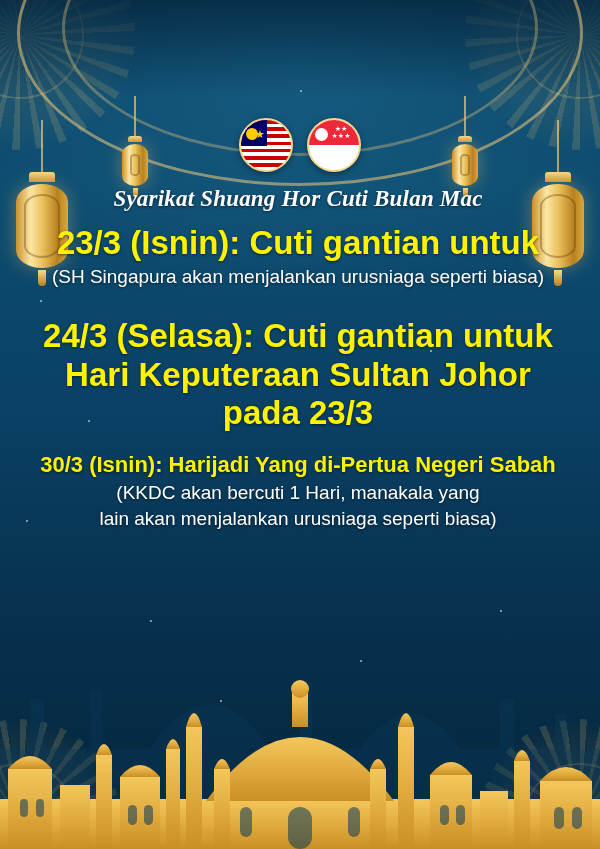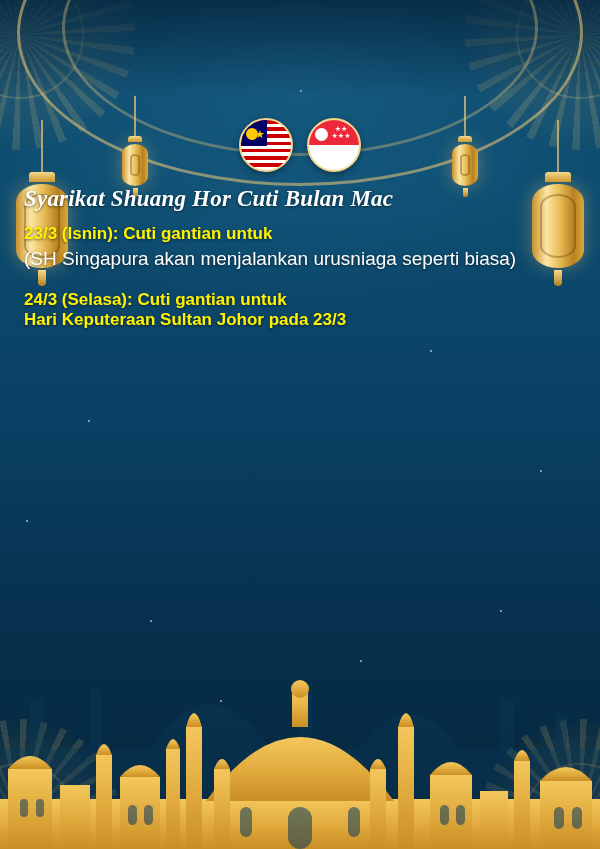--- a/index.html
+++ b/index.html
@@ -180,49 +180,50 @@
     line-height: 7px;
     width: 22px;
     text-align: center;
   }
 
   
   .content {
     position: absolute;
     top: 186px;
     left: 0; right: 4px;
+    text-align: center;
     z-index: 5;
     padding: 0 24px;
   }
   .headline {
     font-family: "Liberation Serif", serif;
     font-style: italic;
     font-weight: bold;
     font-size: 23px;
     color: #ffffff;
     letter-spacing: 0.2px;
     text-shadow: 0 1px 3px rgba(0,0,0,0.6);
     margin-bottom: 12px;
   }
   .block { margin-bottom: 16px; }
   .line-main {
-    font-size: 17px;
+    font-size: 33px;
     font-weight: bold;
     color: #fff200;
     line-height: 1.16;
     text-shadow: 0 1px 3px rgba(0,0,0,0.55);
   }
   .line-sub {
     font-size: 19px;
     color: #ffffff;
     line-height: 1.22;
     margin-top: 3px;
     text-shadow: 0 1px 3px rgba(0,0,0,0.55);
   }
-  .block.b2 { margin-top: 20px; }
+  .block.b2 { margin-top: 29px; }
   .block.b3 { margin-top: 20px; }
   .block.b3 .line-main { font-size: 22px; }
 
   
   .skyline {
     position: absolute;
     left: 0; right: 0; bottom: 0;
     height: 250px;
     pointer-events: none;
   }
@@ -321,20 +322,25 @@
     <div class="block b1">
       <div class="line-main">23/3 (Isnin): Cuti gantian untuk</div>
       <div class="line-sub">(SH Singapura akan menjalankan urusniaga seperti biasa)</div>
     </div>
 
     <div class="block b2">
       <div class="line-main">24/3 (Selasa): Cuti gantian untuk</div>
       <div class="line-main">Hari Keputeraan Sultan Johor pada 23/3</div>
     </div>
 
+    <div class="block b3">
+      <div class="line-main">30/3 (Isnin): Harijadi Yang di-Pertua Negeri Sabah</div>
+      <div class="line-sub">(KKDC akan bercuti 1 Hari, manakala yang</div>
+      <div class="line-sub">lain akan menjalankan urusniaga seperti biasa)</div>
+    </div>
 
   </div>
 
   <div class="skyline">
     <svg class="sky-back" viewBox="0 0 600 220" preserveAspectRatio="none">
       <g fill="#0a3b5c">
         <rect x="0" y="120" width="600" height="100"></rect>
         <rect x="30" y="70" width="14" height="150"></rect>
         <rect x="90" y="60" width="12" height="160"></rect>
         <path d="M150 120 q60 -90 120 0 z"></path>

